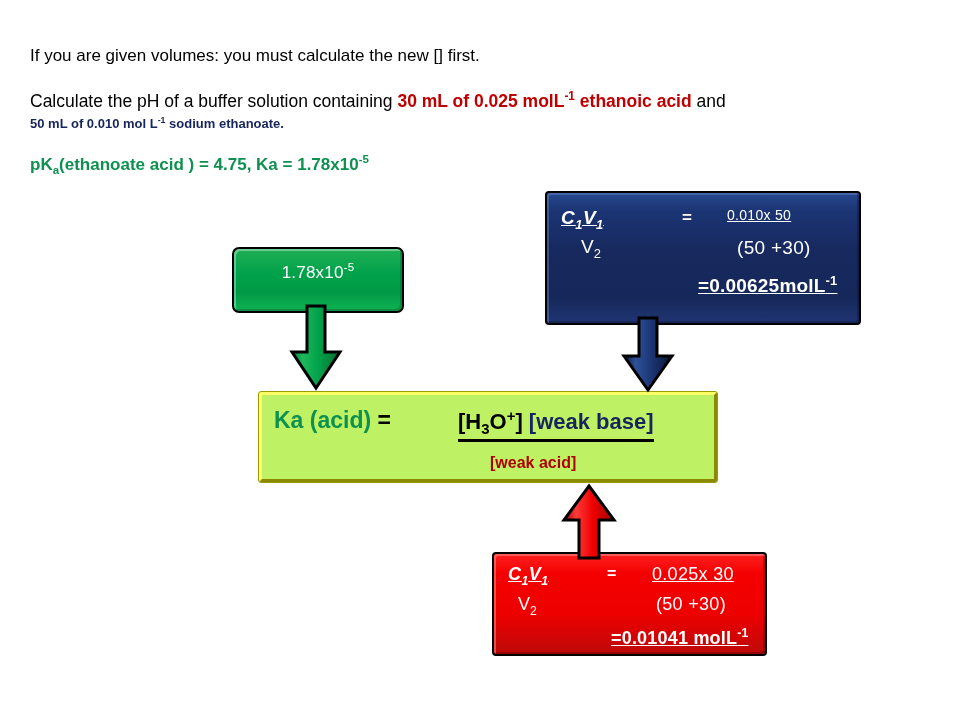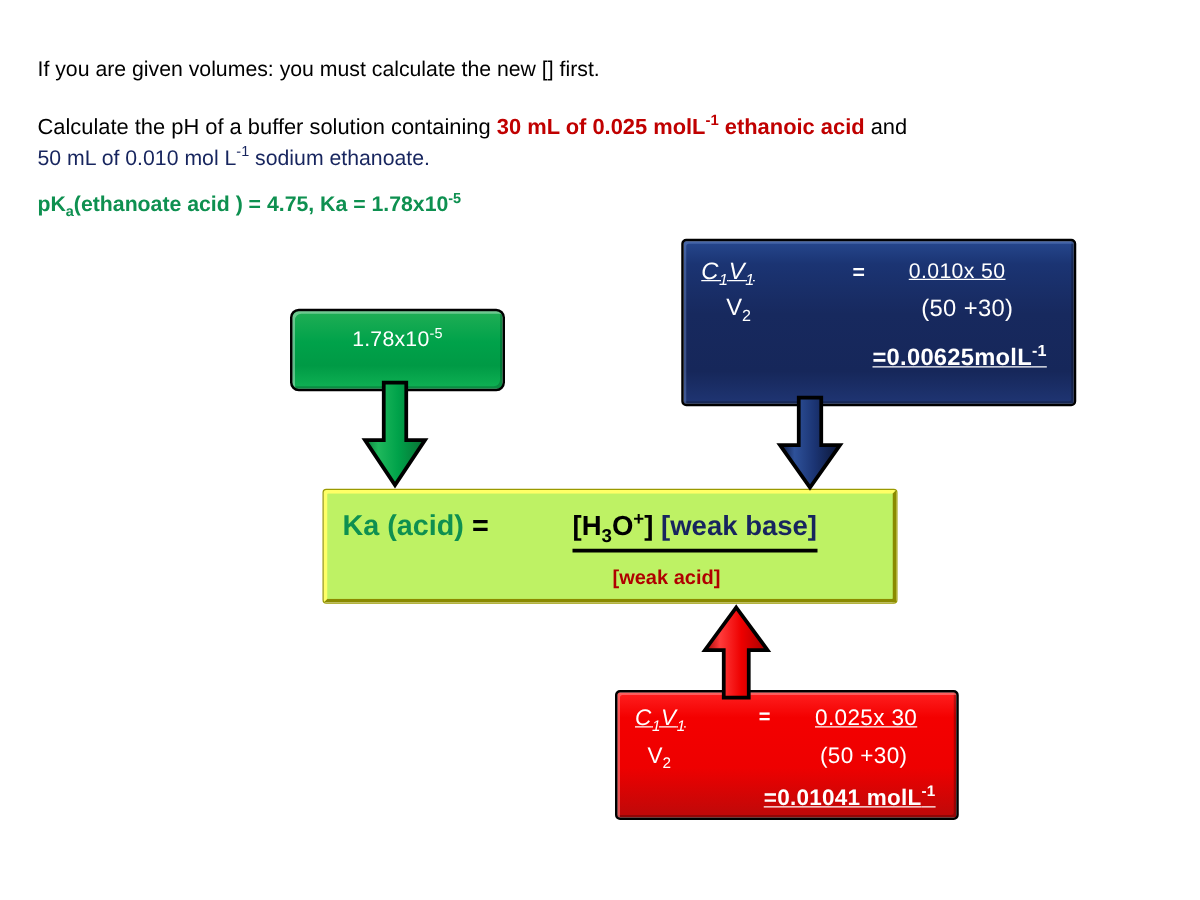--- a/index.html
+++ b/index.html
@@ -43,22 +43,22 @@
     font-weight: normal;
     color: #000000;
   }
   #line-question .seg-red {
     color: #C00000;
     font-weight: bold;
   }
   #line-question2 {
     left: 30px;
     top: 116px;
-    font-size: 17px;
-    font-weight: normal;
+    font-size: 13px;
+    font-weight: bold;
     color: #17255E;
   }
   #line-pka {
     left: 30px;
     top: 153px;
     font-size: 17px;
     font-weight: bold;
     color: #0E9050;
   }
   sup.sup { font-size: 0.68em; vertical-align: super; }
@@ -141,21 +141,21 @@
   .frac-grid {
     position: absolute;
     inset: 0;
     font-size: 18px;
     font-weight: normal;
   }
   .fg-left-num {
     position: absolute;
     text-decoration: underline;
     font-style: italic;
-    font-weight: 400;
+    font-weight: 700;
     letter-spacing: 0.5px;
   }
   .fg-left-den {
     position: absolute;
     font-weight: 500;
   }
   .fg-eq {
     position: absolute;
     font-weight: bold;
   }
@@ -174,21 +174,21 @@
     position: absolute;
     font-weight: bold;
     letter-spacing: 0.2px;
     text-decoration: underline;
   }
 
   
   #navy-num   { left: 14px;  top: 14px;  font-size: 19px; }
   #navy-den   { left: 34px;  top: 43px;  font-size: 19px; }
   #navy-eq    { left: 135px; top: 15px;  font-size: 17px; }
-  #navy-rnum  { left: 180px; top: 14px;  font-size: 17px; }
+  #navy-rnum  { left: 180px; top: 14px;  font-size: 14px; }
   #navy-rden  { left: 190px; top: 44px;  font-size: 19px; }
   #navy-res   { left: 151px; top: 80px;  font-size: 19px; }
 
   
   #red-num    { left: 14px;  top: 10px;  font-size: 18px; }
   #red-den    { left: 24px;  top: 40px;  font-size: 18px; }
   #red-eq     { left: 113px; top: 11px;  font-size: 16px; }
   #red-rnum   { left: 158px; top: 10px;  font-size: 18px; }
   #red-rden   { left: 162px; top: 40px;  font-size: 18px; }
   #red-res    { left: 117px; top: 72px;  font-size: 18px; }

